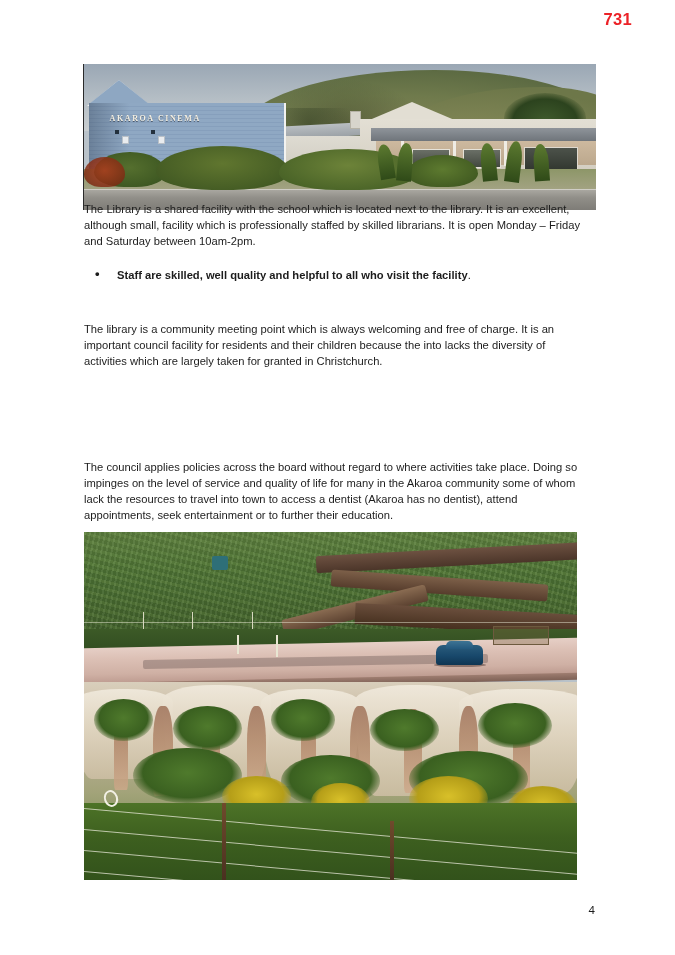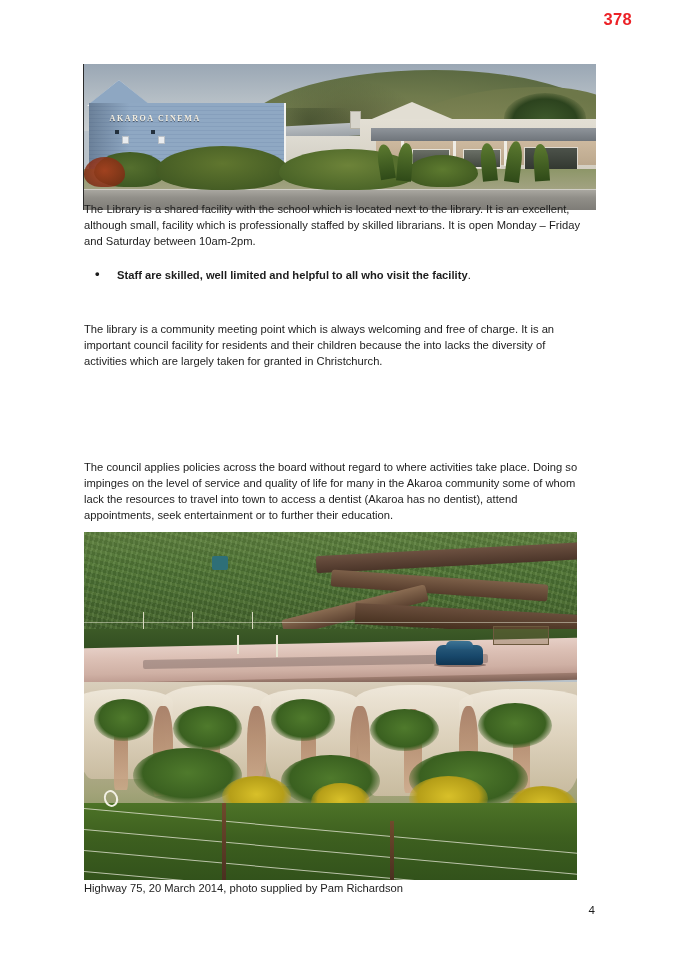--- a/index.html
+++ b/index.html
@@ -375,21 +375,21 @@
     top: 903px;
     font-size: 11.6px;
     color: #1c1c1c;
   }
 </style>
 </head>
 <body>
 
 <div class="page">
 
-  <div class="stamp">378</div>
+  <div class="stamp">731</div>
 
   <div class="photo photo-1">
     <div class="p1-sky"></div>
     <div class="p1-hill"></div>
     <div class="p1-hill2"></div>
     <div class="p1-hillshade"></div>
     <div class="p1-scrub"></div>
 
     <div class="p1-tree"></div>
 
@@ -432,21 +432,21 @@
     <div class="p1-flax" style="left:82%;top:53%;width:3%;height:28%;transform:rotate(7deg)"></div>
     <div class="p1-flax" style="left:88%;top:55%;width:3%;height:25%;transform:rotate(-4deg)"></div>
     <div class="p1-shrub" style="left:0%;top:64%;width:8%;height:20%;background:radial-gradient(ellipse at 50% 45%,#b03c1e,#6d2610);opacity:.85"></div>
   </div>
 
   <div class="txt" style="top:201px">
     <p>The Library is a shared facility with the school which is located next to the library. It is an excellent, although small, facility which is professionally staffed by skilled librarians. It is open Monday – Friday and Saturday between 10am-2pm.</p>
   </div>
 
   <ul class="bullets" style="top:267px">
-    <li><span>Staff are skilled, well limited and helpful to all who visit the facility</span><span class="tail">.</span></li>
+    <li><span>Staff are skilled, well quality and helpful to all who visit the facility</span><span class="tail">.</span></li>
   </ul>
 
   <div class="txt" style="top:321px">
     <p>The library is a community meeting point which is always welcoming and free of charge. It is an important council facility for residents and their children because the into lacks the diversity of activities which are largely taken for granted in Christchurch.</p>
   </div>
 
 
 
   <div class="txt" style="top:459px">
     <p>The council applies policies across the board without regard to where activities take place. Doing so impinges on the level of service and quality of life for many in the Akaroa community some of whom lack the resources to travel into town to access a dentist (Akaroa has no dentist), attend appointments, seek entertainment or to further their education.</p>
@@ -513,16 +513,15 @@
 
     <div class="p2-wire" style="top:79%;transform:rotate(5.2deg)"></div>
     <div class="p2-wire" style="top:85%;transform:rotate(5.2deg)"></div>
     <div class="p2-wire" style="top:91%;transform:rotate(5.2deg)"></div>
     <div class="p2-wire" style="top:97%;transform:rotate(5.2deg)"></div>
     <div class="p2-fpost" style="left:28%;top:78%;height:22%"></div>
     <div class="p2-fpost" style="left:62%;top:83%;height:17%"></div>
     <div class="p2-loop"></div>
   </div>
 
-  <div class="caption">Highway 75, 20 March 2014, photo supplied by Pam Richardson</div>
   <div class="folio">4</div>
 
 </div>
 
 </body></html>

